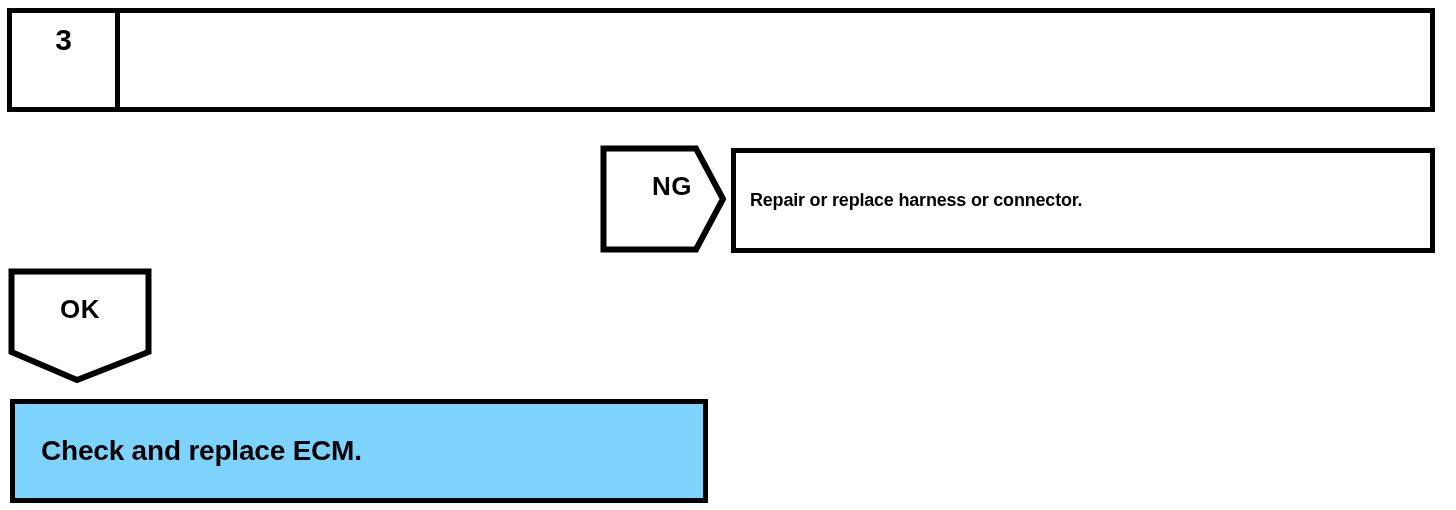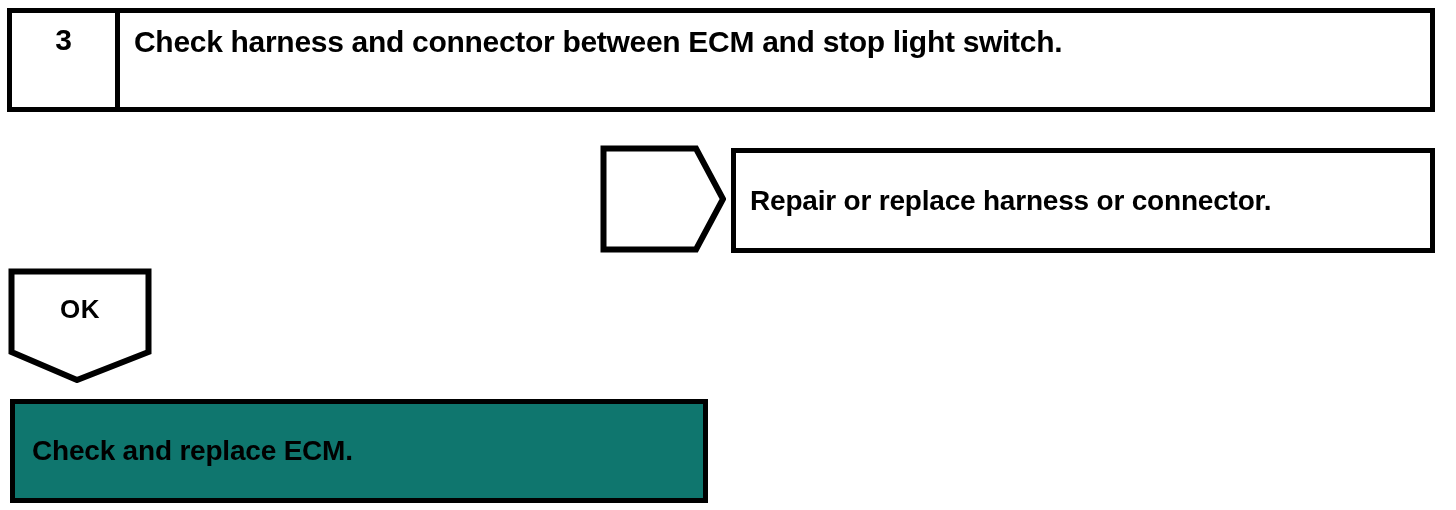--- a/index.html
+++ b/index.html
@@ -101,21 +101,21 @@
     width: 704px;
     height: 105px;
     border: 5px solid #000000;
     box-sizing: border-box;
     background: #ffffff;
     display: flex;
     align-items: center;
     padding-left: 14px;
   }
   .repair-box span {
-    font-size: 28px;
+    font-size: 18px;
     font-weight: bold;
     letter-spacing: -0.2px;
     white-space: nowrap;
   }
 
   
   .ok-pentagon {
     position: absolute;
     left: 8px;
     top: 268px;
@@ -144,50 +144,48 @@
 
   
   .ecm-box {
     position: absolute;
     left: 10px;
     top: 399px;
     width: 698px;
     height: 104px;
     border: 5px solid #000000;
     box-sizing: border-box;
-    background: #0f766e;
-    display: flex;
-    align-items: center;
-    padding-left: 17px;
+    background: #7dd3fc;
+    display: flex;
+    align-items: center;
+    padding-left: 26px;
   }
   .ecm-box span {
     font-size: 28px;
     font-weight: bold;
     letter-spacing: -0.2px;
     white-space: nowrap;
   }
 </style>
 </head>
 <body>
 
 <div id="canvas">
 
   <div class="step-box">
     <div class="step-number-cell">
       <span>3</span>
     </div>
-    <div class="step-text-cell">
-      <span>Check harness and connector between ECM and stop light switch.</span>
-    </div>
   </div>
 
   <div class="ng-pentagon">
     <svg viewBox="0 0 126 108" xmlns="http://www.w3.org/2000/svg" aria-hidden="true">
       <polygon points="3.5,3.5 96,3.5 123,54 96,104.5 3.5,104.5" fill="#ffffff" stroke="#000000" stroke-width="6" stroke-linejoin="miter"></polygon>
     </svg>
+    <div class="ok-label ng-label">NG</div>
   </div>
 
   <div class="repair-box">
     <span>Repair or replace harness or connector.</span>
   </div>
 
   <div class="ok-pentagon">
     <svg viewBox="0 0 144 115" xmlns="http://www.w3.org/2000/svg" aria-hidden="true">
       <polygon points="3.5,3.5 140.5,3.5 140.5,84 69,112 3.5,84" fill="#ffffff" stroke="#000000" stroke-width="6" stroke-linejoin="miter"></polygon>
     </svg>

